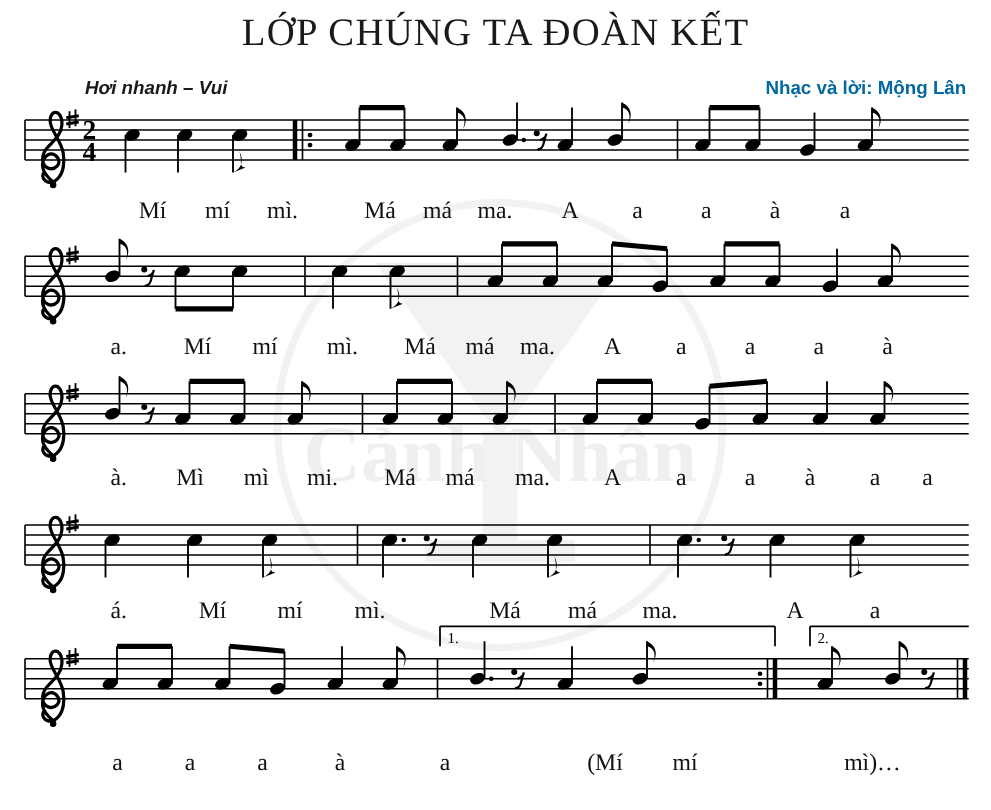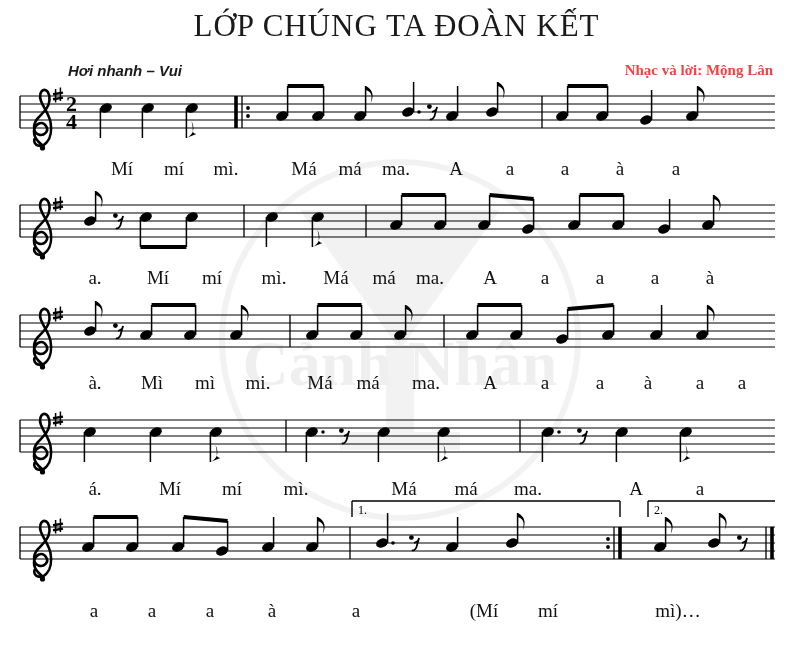--- a/index.html
+++ b/index.html
@@ -39,24 +39,24 @@
     font-family: "Liberation Sans", sans-serif;
     font-size: 15px;
     font-style: italic;
     font-weight: bold;
     color: #1a1a1a;
   }
   .credit {
     position: absolute;
     top: 62px;
     right: 20px;
-    font-family: Liberation Serif, serif;
+    font-family: Liberation Sans, sans-serif;
     font-size: 15px;
     font-weight: bold;
-    color: #ef4444;
+    color: #0369a1;
   }
   .watermark {
     position: absolute;
     left: 200px;
     top: 150px;
     width: 400px;
     height: 380px;
     pointer-events: none;
     opacity: 0.10;
   }
@@ -402,14 +402,14 @@
     <span style="left: 700px;">a</span>
   </div>
 <div class="lyric-row" style="top:600px">
     <span style="left: 94px;">a</span>
     <span style="left: 152px;">a</span>
     <span style="left: 210px;">a</span>
     <span style="left: 272px;">à</span>
     <span style="left: 356px;">a</span>
     <span style="left: 484px; text-align: right;">(Mí</span>
     <span style="left: 548px;">mí</span>
-    <span style="left: 678px;">mì)…</span>
+    <span style="left: 698px;">mì)…</span>
   </div>
 
 </body></html>

